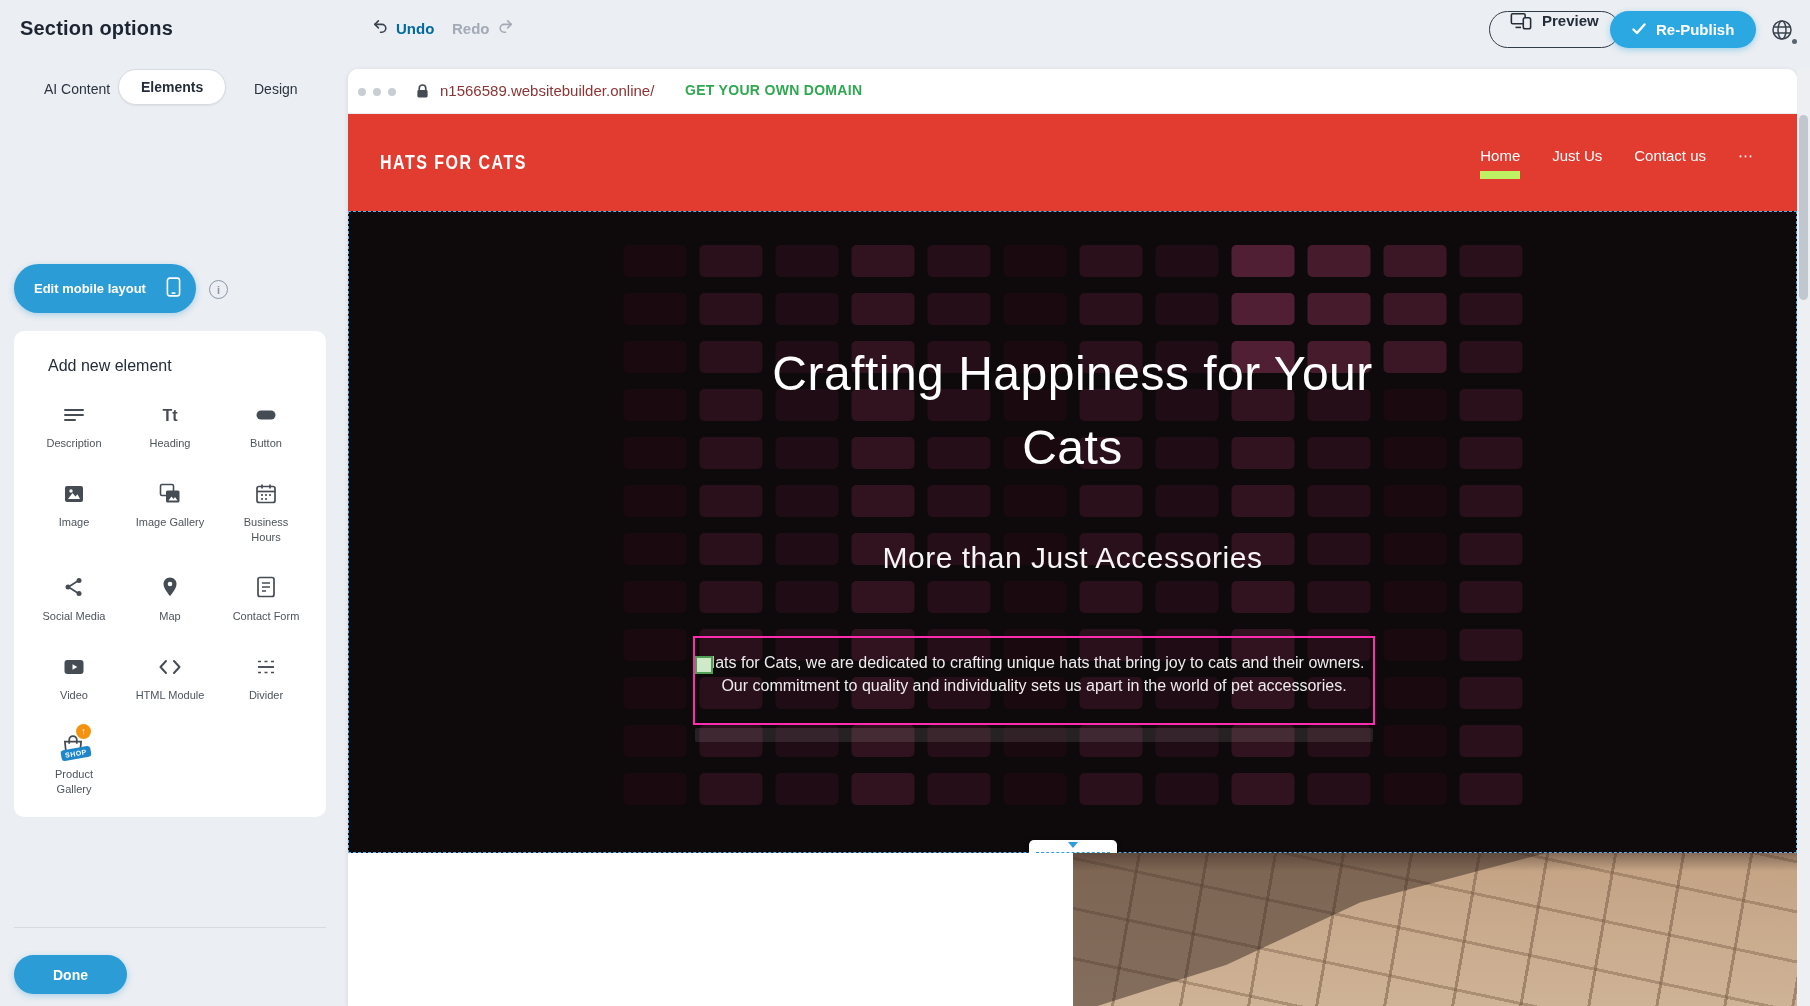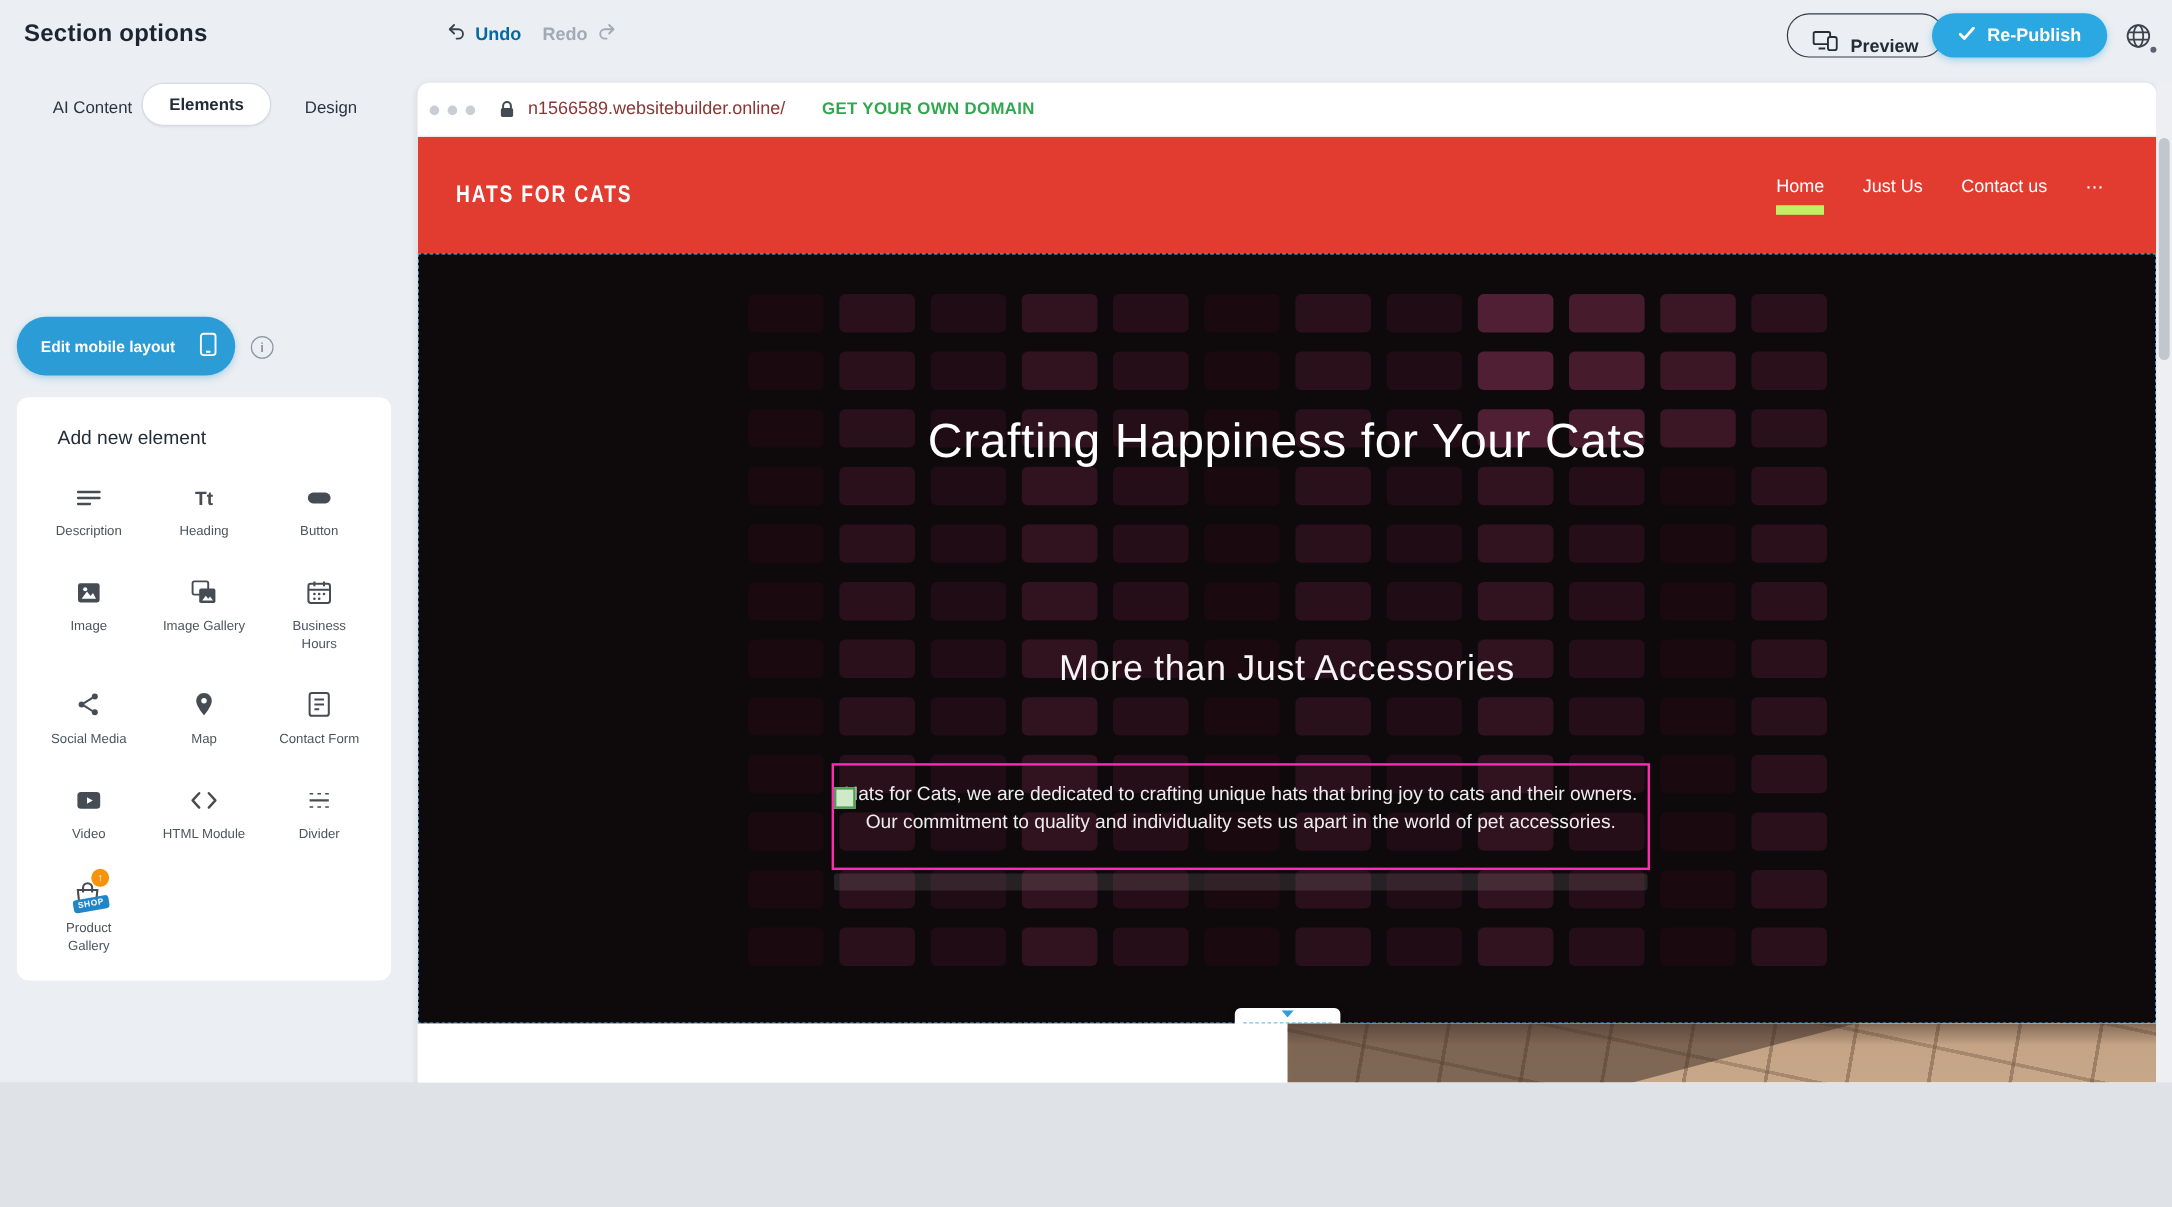--- a/index.html
+++ b/index.html
@@ -1,23 +1,23 @@
 <!DOCTYPE html>
 <html><head>
 <meta charset="utf-8">
 <style>
   html,body{margin:0;padding:0}
   body{font-family:"Liberation Sans",sans-serif;background:#dfe3e8}
-  .app{position:relative;width:1810px;height:902px;background:#ebeef2;overflow:hidden}
+  .app{position:relative;width:1810px;height:1006px;background:#ebeef2;overflow:hidden}
 
   
   .page-title{position:absolute;left:20px;top:17px;font-size:20px;font-weight:bold;color:#1c2531;letter-spacing:.2px}
   .undo-btn{position:absolute;left:372px;top:18px;display:flex;align-items:center;gap:7px;font-size:15px;font-weight:bold;color:#0369a1;cursor:pointer}
   .redo-btn{position:absolute;left:452px;top:18px;display:flex;align-items:center;gap:7px;font-size:15px;font-weight:bold;color:#a2abb5;cursor:pointer}
-  .preview-btn{position:absolute;left:1489px;top:11px;height:37px;padding:0 20px;border:1.6px solid #323c47;border-radius:19px;display:flex;align-items:flex-end;gap:10px;font-size:15px;font-weight:bold;color:#232d38;background:transparent;cursor:pointer;font-family:inherit}
+  .preview-btn{position:absolute;left:1489px;top:11px;height:37px;padding:0 20px;border:1.6px solid #323c47;border-radius:19px;display:flex;align-items:flex-start;gap:10px;font-size:15px;font-weight:bold;color:#232d38;background:transparent;cursor:pointer;font-family:inherit}
   .republish-btn{position:absolute;left:1610px;top:11px;height:37px;padding:0 22px;border:none;border-radius:19px;display:flex;align-items:center;gap:10px;font-size:15px;font-weight:bold;color:#fff;background:#2ba7e1;cursor:pointer;font-family:inherit;box-shadow:0 2px 6px rgba(43,167,225,.4)}
   .globe-btn{position:absolute;left:1764px;top:12px;width:36px;height:36px;display:flex;align-items:center;justify-content:center;cursor:pointer;background:transparent;border:none}
   .globe-dot{position:absolute;right:3px;bottom:4px;width:5px;height:5px;border-radius:50%;background:#5b646e}
 
   
   .tab{position:absolute;font-size:14px;color:#2a3440;cursor:pointer;background:transparent;border:none;font-family:inherit}
   .tab-ai{left:38px;top:80px}
   .tab-design{left:248px;top:80px}
   .tab-elements{left:118px;top:69px;padding:9px 22px;background:#fff;border:1px solid #d6dbe1;border-radius:18px;font-weight:bold;color:#222d39;font-size:14px;box-shadow:0 1px 2px rgba(20,30,40,.06)}
   .tip-card{position:absolute;left:14px;top:136px;width:312px;background:#fff;border-radius:10px;padding:20px 22px 26px;box-sizing:border-box}
@@ -48,21 +48,21 @@
   .site-header{position:absolute;left:0;top:0;width:100%;height:97px;background:#e23b30}
   .site-logo{position:absolute;left:32px;top:50%;transform:translateY(-50%) scaleY(1.25);font-size:16px;font-weight:bold;color:#fff;letter-spacing:1.5px}
   .site-nav{position:absolute;right:44px;top:50%;transform:translateY(-50%);display:flex;align-items:flex-start;gap:32px}
   .nav-item{font-size:15px;color:#fff;cursor:pointer;padding-bottom:7px;border-bottom:2px solid transparent}
   .nav-item.active{border-bottom:8px solid #bef264}
 
   
   .hero{position:absolute;left:0;top:97px;width:100%;height:642px;background:#0e0a0c;outline:1.5px dashed #58aee9;outline-offset:-1.5px}
   .tile-grid{position:absolute;left:50%;top:34px;transform:translateX(-50%);display:grid;grid-template-columns:repeat(12,63px);grid-auto-rows:32px;column-gap:13px;row-gap:16px}
   .tile{border-radius:5px}
-  .hero-heading{position:absolute;left:0;right:0;top:126px;text-align:center;color:#fff;font-size:40px;line-height:1.55;font-weight:500;letter-spacing:.5px}
+  .hero-heading{position:absolute;left:0;right:0;top:126px;text-align:center;color:#fff;font-size:48px;line-height:1.55;font-weight:500;letter-spacing:.5px}
   .hero-heading .inner{display:inline-block;max-width:660px}
   .hero-sub{position:absolute;left:0;right:0;top:330px;text-align:center;color:#f7f4f5;font-size:30px;letter-spacing:.5px}
   .text-box{position:absolute;left:345px;top:425px;width:682px;height:89px;border:2px solid #ff2bb1;box-sizing:border-box}
   .text-box p{margin:13px 6px 0;font-size:16px;line-height:1.45;color:#efecee;text-align:center}
   .green-handle{position:absolute;left:0;top:18px;width:18px;height:18px;background:#cfe9c9;border:2px solid #4f9e53;box-sizing:border-box;cursor:move}
   .ghost-strip{position:absolute;left:347px;top:517px;width:678px;height:14px;background:rgba(255,255,255,.10);border-radius:2px}
   .resize-widget{position:absolute;left:50%;bottom:-13px;transform:translateX(-50%);width:88px;height:26px;background:#fff;border-radius:5px;box-shadow:0 1px 5px rgba(0,0,0,.35);cursor:ns-resize}
   .rw-line{position:absolute;left:7px;right:7px;top:12px;border-top:1.6px dashed #2f9be0}
   .rw-tri{position:absolute;left:calc(50% - 5px);width:0;height:0;border-left:5px solid transparent;border-right:5px solid transparent}
   .rw-down{top:2px;border-top:6px solid #2f9be0}

